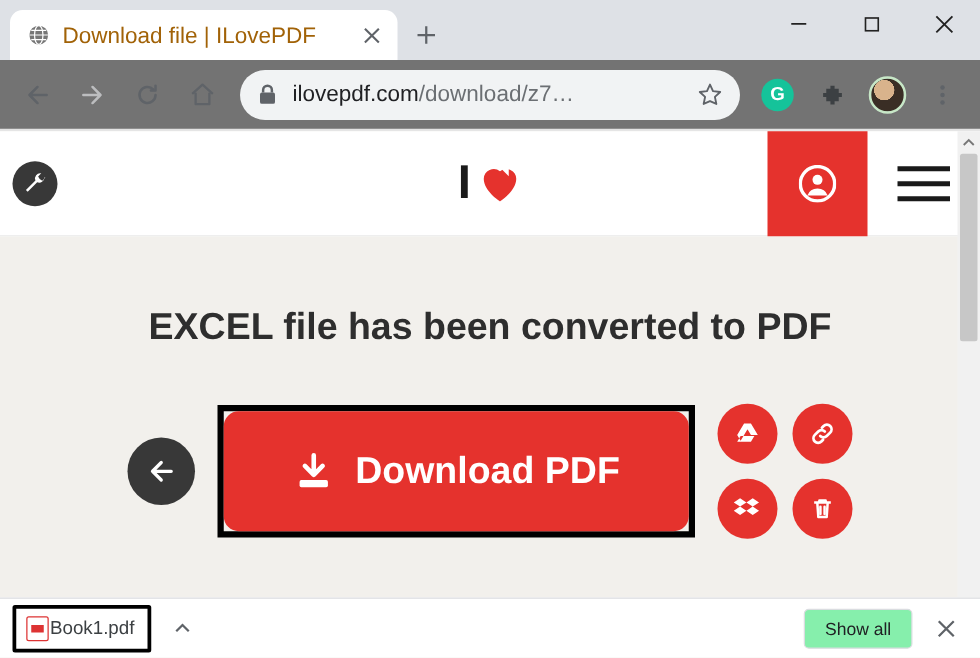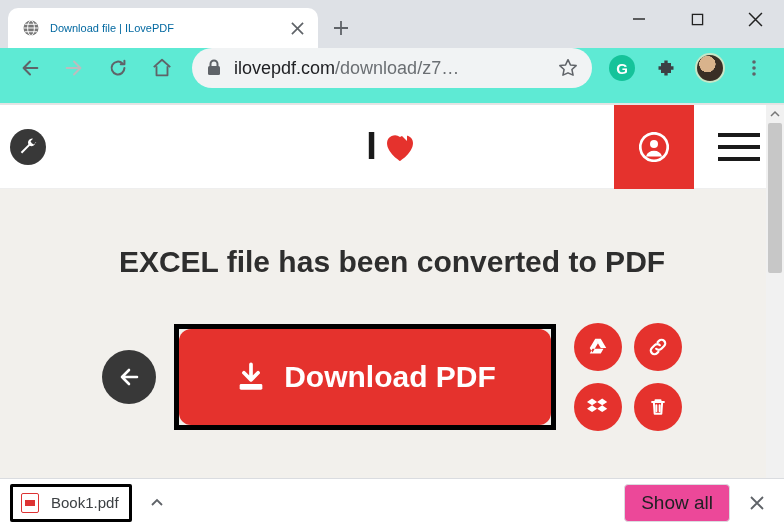--- a/index.html
+++ b/index.html
@@ -3,28 +3,28 @@
 <meta charset="utf-8">
 <style>
 * { margin: 0; padding: 0; box-sizing: border-box; font-family: "Segoe UI", Arial, sans-serif; }
 body { width: 784px; height: 526px; background: #fff; position: relative; overflow: hidden; }
 
 
 .titlebar { height: 48px; display: flex; align-items: flex-start; background: #dee1e6; }
 .tab-strip { flex: 1; display: flex; align-items: flex-end; height: 48px; padding-left: 8px; }
 .tab { display: flex; align-items: center; gap: 10px; background: #fff; border-radius: 10px 10px 0 0; padding: 0 14px; height: 40px; max-width: 310px; width: 310px; }
 .tab .favicon { width: 18px; height: 18px; display:flex; align-items:center; justify-content:center; }
-.tab .title { font-size: 11px; color: #0369a1; flex: 1; white-space: nowrap; overflow: hidden; text-overflow: ellipsis; }
+.tab .title { font-size: 18px; color: #a16207; flex: 1; white-space: nowrap; overflow: hidden; text-overflow: ellipsis; }
 .tab .close { color:#5f6368; }
 .newtab { width: 34px; height: 34px; display:flex; align-items:center; justify-content:center; color:#5f6368; font-size:20px; margin-left:6px; margin-bottom:3px; border-radius:50%; }
 .win-controls { display:flex; }
 .win-btn { width:58px; height:38px; display:flex; align-items:center; justify-content:center; color:#333; }
 
 
-.toolbar { height: 56px; background:#5eead4; display:flex; align-items:flex-start; padding: 0 10px; gap: 4px; border-bottom:1px solid #e3e3e3; }
+.toolbar { height: 56px; background:#737373; display:flex; align-items:center; padding: 0 10px; gap: 4px; border-bottom:1px solid #e3e3e3; }
 .tbtn { width:40px; height:40px; display:flex; align-items:center; justify-content:center; color:#5f6368; border-radius:50%; }
 .tbtn.disabled { color:#bcbdbf; }
 .omnibox { flex:1; height:40px; background:#f1f3f4; border-radius:20px; display:flex; align-items:center; padding:0 14px; gap:12px; margin: 0 6px; }
 .omnibox .url { flex:1; font-size:18px; color:#6b6f73; white-space:nowrap; overflow:hidden; }
 .omnibox .url .host { color:#202124; }
 .grammarly { width:26px; height:26px; border-radius:50%; background:#15c39a; color:#fff; display:flex; align-items:center; justify-content:center; font-weight:700; font-size:15px; }
 .avatar { width:30px; height:30px; border-radius:50%; background: radial-gradient(circle at 40% 35%, #d9b38c 0 35%, #3a2e25 36% 100%); border:2px solid #c7e7c7; }
 
 
 .viewport { position:relative; height: calc(526px - 48px - 56px - 48px); }
@@ -47,27 +47,27 @@
 .download-btn { background:#e5322d; color:#fff; border:none; height:96px; width:372px; display:flex; align-items:center; justify-content:center; gap:16px; font-size:30px; font-weight:600; border-radius:12px; }
 .side-btns { display:grid; grid-template-columns: repeat(2, 48px); grid-template-rows: repeat(2, 48px); gap:12px; }
 .circle-btn { width:48px; height:48px; border-radius:50%; background:#e5322d; color:#fff; display:flex; align-items:center; justify-content:center; }
 
 .scrollbar { position:absolute; right:0; top:0; width:18px; height:100%; background:#f1f1f1; }
 .scroll-up { position:absolute; top:0; left:0; right:0; height:18px; display:flex; align-items:center; justify-content:center; color:#666; }
 .scroll-thumb { position:absolute; top:18px; left:2px; right:2px; height:150px; background:#c7c7c7; border-radius:2px; }
 
 
 .downloads-bar { position:absolute; bottom:0; left:0; right:0; height:48px; background:#fff; border-top:1px solid #dadce0; display:flex; align-items:center; padding:0 10px; gap:10px; }
-.dl-item { display:flex; align-items:center; gap:12px; border:3px solid #000; height:38px; padding:0 10px 0 8px; border-radius:2px; }
+.dl-item { display:flex; align-items:center; gap:1px; border:3px solid #000; height:38px; padding:0 10px 0 8px; border-radius:2px; }
 .dl-item .pdf-ico { width:18px; height:20px; border:1px solid #d33; border-radius:2px; position:relative; }
 .dl-item .pdf-ico::after { content:""; position:absolute; left:3px; right:3px; top:6px; height:6px; background:#d33; }
 .dl-item .name { font-size:15px; color:#3c4043; }
 .dl-chevron { width:34px; height:34px; display:flex; align-items:center; justify-content:center; color:#5f6368; margin-left: -2px; }
 .spacer { flex:1; }
-.showall { border:1px solid #dadce0; background:#ec4899; border-radius:4px; padding:7px 16px; font-size:19px; color:#202124; }
+.showall { border:1px solid #dadce0; background:#86efac; border-radius:4px; padding:7px 16px; font-size:14px; color:#202124; }
 .dl-close { width:34px; height:34px; display:flex; align-items:center; justify-content:center; color:#5f6368; }
 
 svg { display:block; }
 </style>
 </head>
 <body>
 
 <div class="titlebar">
   <div class="tab-strip">
     <div class="tab">

